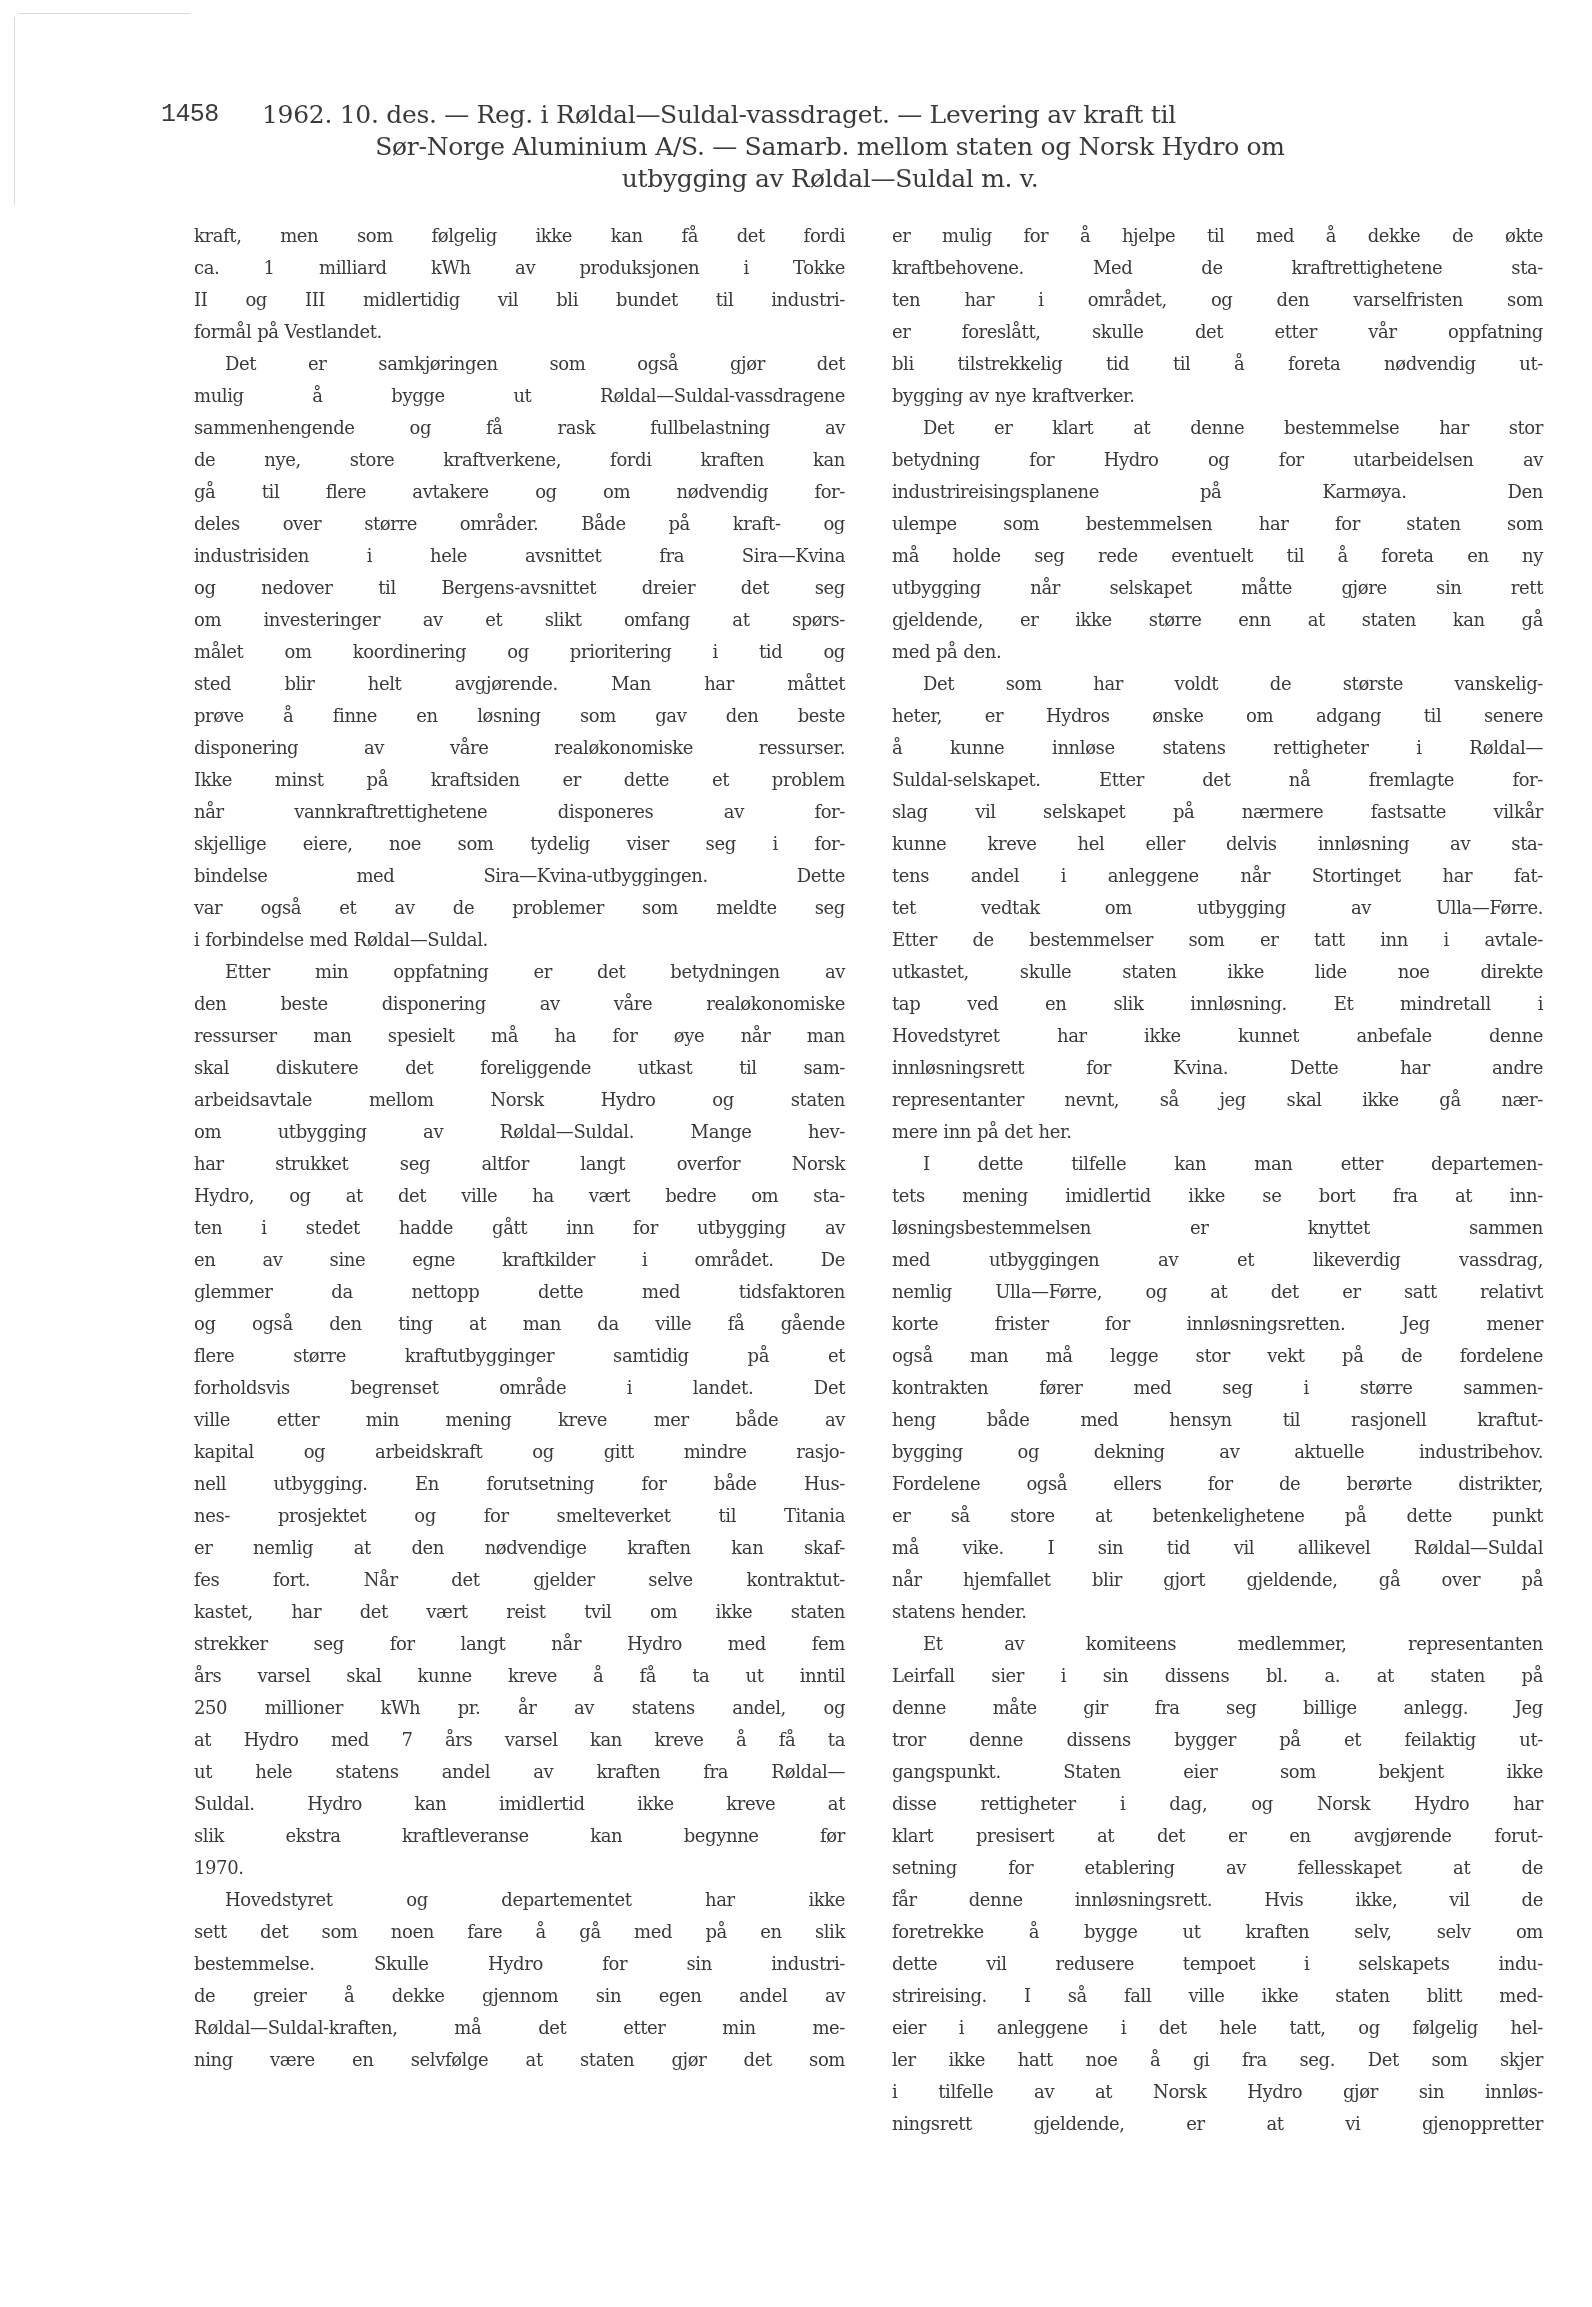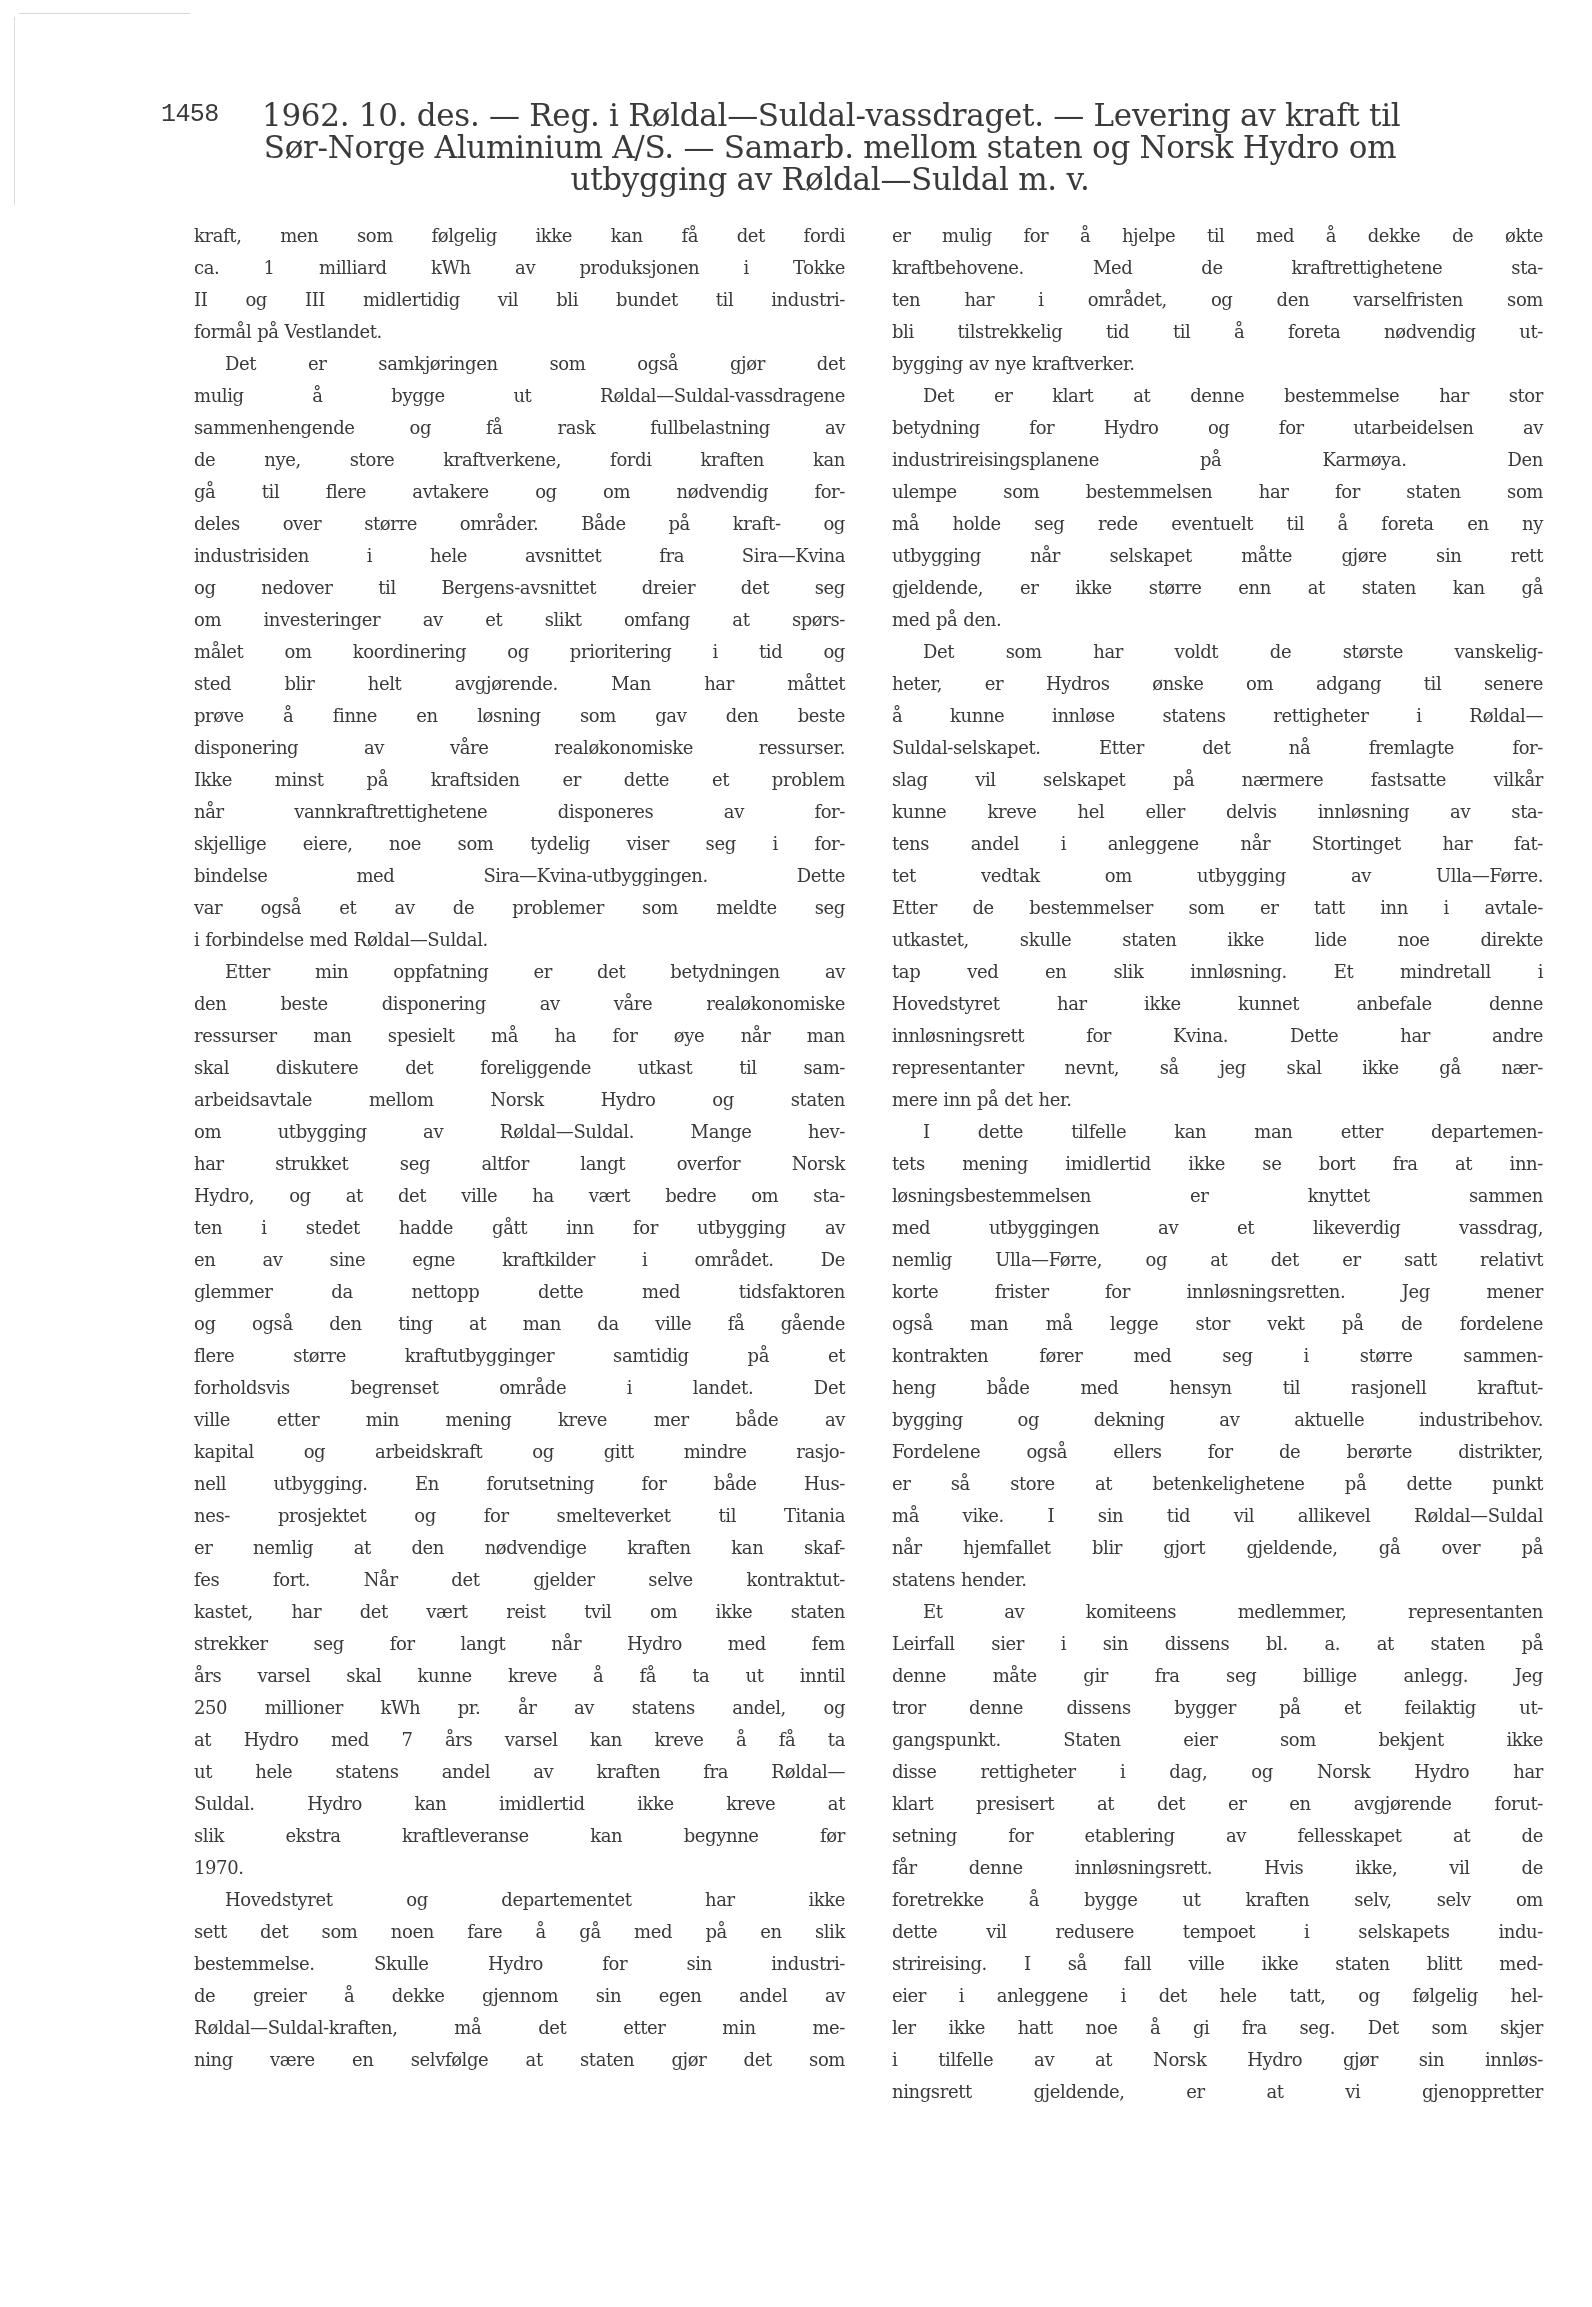--- a/index.html
+++ b/index.html
@@ -15,21 +15,21 @@
   .scan-edge-left {
     position: absolute; left: 13.8px; top: 16.5px; width: 1.1px; height: 188px;
     background: #dcdcdc;
   }
   .page-number {
     position: absolute; left: 161px; top: 99px;
     font-size: 25px; line-height: 32px; letter-spacing: -0.6px; font-family: Liberation Mono, monospace;
   }
   .running-head {
     position: absolute; left: 262px; top: 99px; width: 1136px;
-    font-size: 31px; line-height: 32px; text-align: center;
+    font-size: 25px; line-height: 32px; text-align: center;
     letter-spacing: -0.3px;
   }
   .running-head .line { display: block; white-space: nowrap; }
   .running-head .line.first { text-align: left; }
   .column {
     position: absolute; top: 220px;
     font-size: 18px; line-height: 32px;
     letter-spacing: -0.4px; word-spacing: 0.6px;
   }
   .col-left { left: 194px; width: 651px; }
@@ -113,20 +113,21 @@
     <span class="line-text">sett det som noen fare å gå med på en slik</span>
     <span class="line-text">bestemmelse. Skulle Hydro for sin industri-</span>
     <span class="line-text">de greier å dekke gjennom sin egen andel av</span>
     <span class="line-text">Røldal—Suldal-kraften, må det etter min me-</span>
     <span class="line-text">ning være en selvfølge at staten gjør det som</span>
   </div>
 <div class="column col-right" id="col-right">
     <span class="line-text">er mulig for å hjelpe til med å dekke de økte</span>
     <span class="line-text">kraftbehovene. Med de kraftrettighetene sta-</span>
     <span class="line-text">ten har i området, og den varselfristen som</span>
+    <span class="line-text">er foreslått, skulle det etter vår oppfatning</span>
     <span class="line-text">bli tilstrekkelig tid til å foreta nødvendig ut-</span>
     <span class="line-text last">bygging av nye kraftverker.</span>
     <span class="line-text indent">Det er klart at denne bestemmelse har stor</span>
     <span class="line-text">betydning for Hydro og for utarbeidelsen av</span>
     <span class="line-text">industrireisingsplanene på Karmøya. Den</span>
     <span class="line-text">ulempe som bestemmelsen har for staten som</span>
     <span class="line-text">må holde seg rede eventuelt til å foreta en ny</span>
     <span class="line-text">utbygging når selskapet måtte gjøre sin rett</span>
     <span class="line-text">gjeldende, er ikke større enn at staten kan gå</span>
     <span class="line-text last">med på den.</span>

